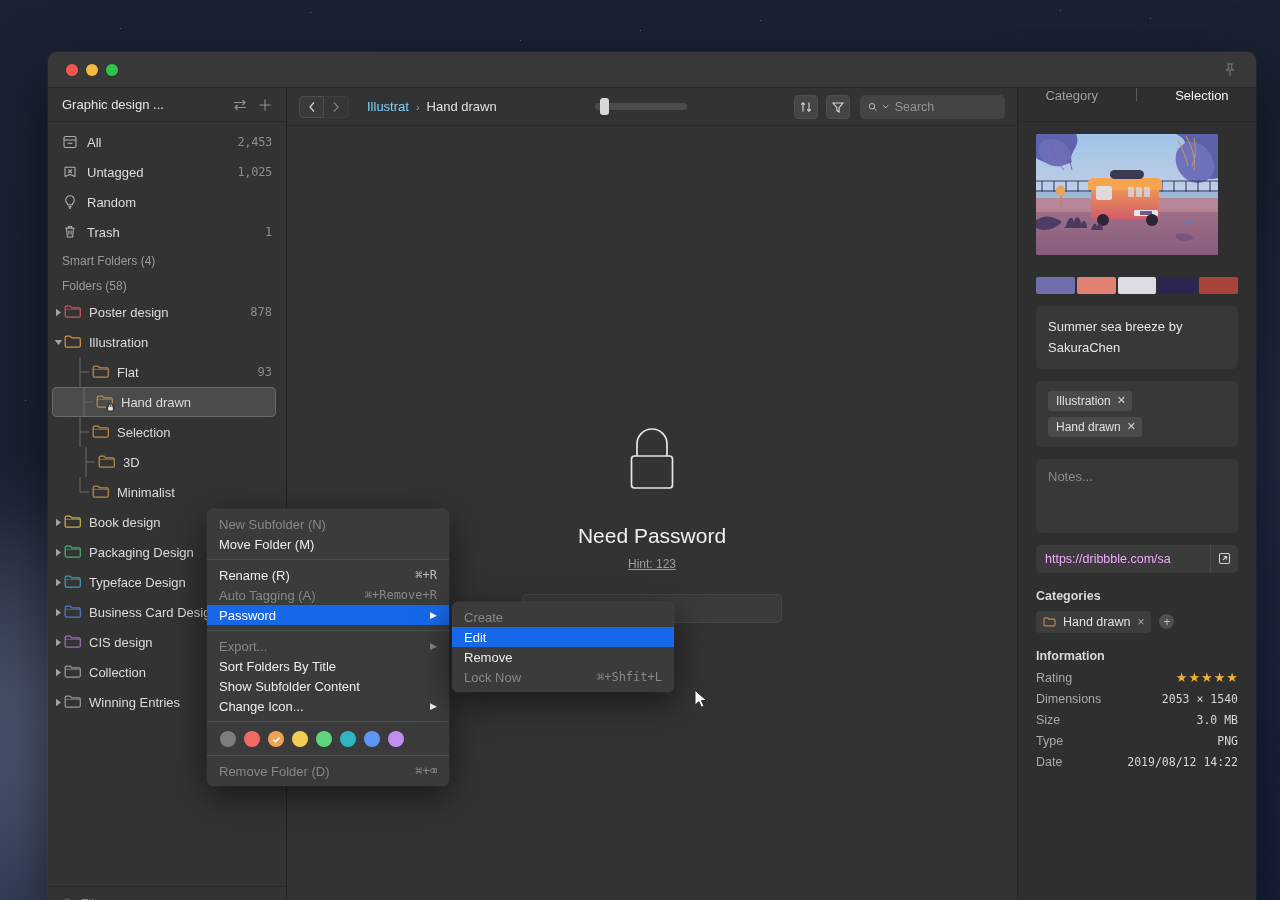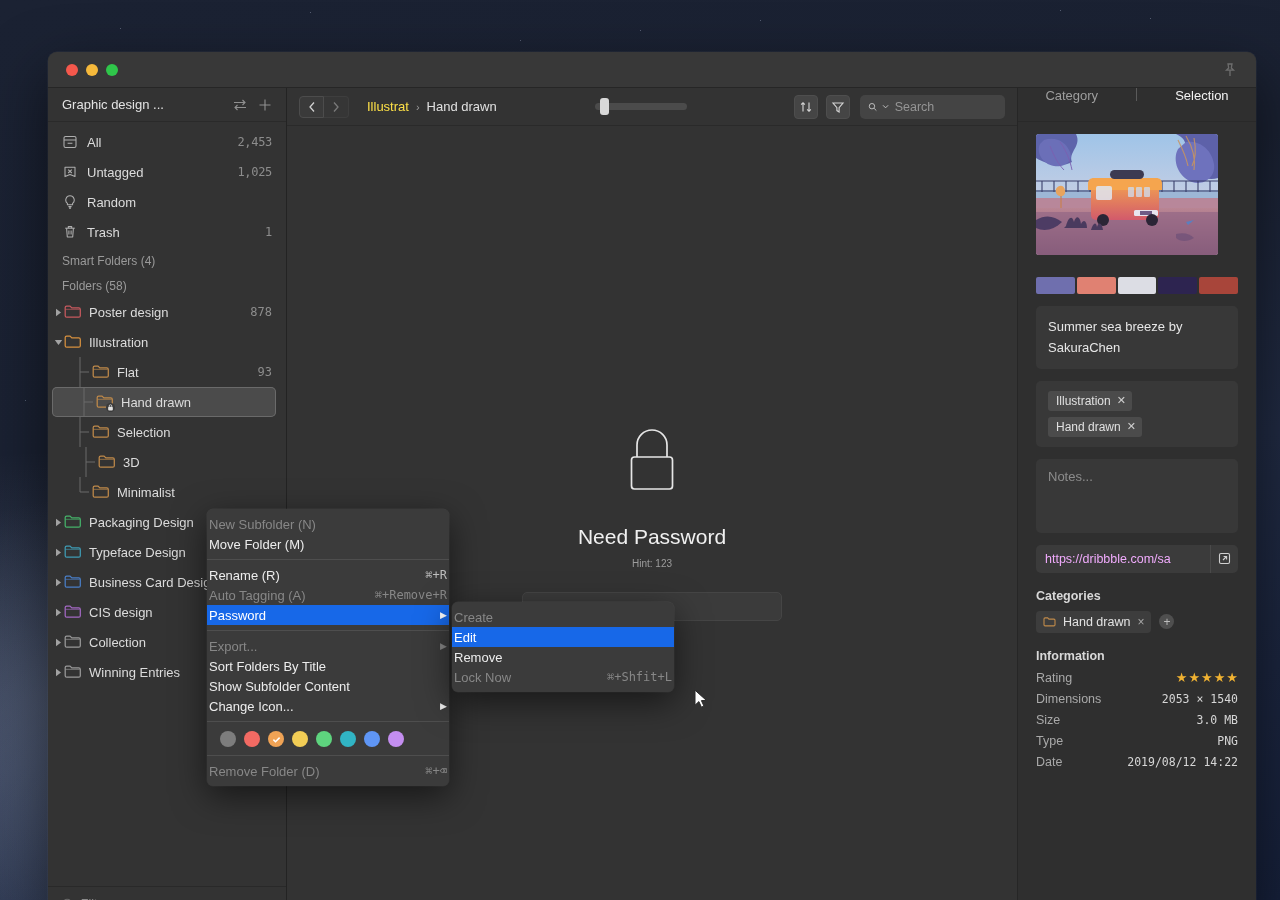--- a/index.html
+++ b/index.html
@@ -89,39 +89,39 @@
     height:38px; flex:0 0 38px; display:flex; align-items:center;
     padding:0 12px; border-bottom:1px solid #2a2a2a; background:#333;
   }
   .navbtn {
     width:25px; height:22px; border:1px solid #4c4c4c; background:#3a3a3a;
     display:flex; align-items:center; justify-content:center; border-radius:4px;
   }
   .navbtn.first { border-radius:4px 0 0 4px; }
   .navbtn.second { border-radius:0 4px 4px 0; border-left:none; opacity:.45; }
   #crumb { display:flex; align-items:center; margin-left:18px; font-size:13px; color:#e0e0e0; }
-  #crumb .cr1 { color:#fde047; max-width:52px; overflow:hidden; white-space:nowrap; display:inline-block; }
+  #crumb .cr1 { color:#7dd3fc; max-width:52px; overflow:hidden; white-space:nowrap; display:inline-block; }
   #crumb .sep { margin:0 7px; color:#9a9a9a; font-size:11px; }
   #zoomslider { margin-left:auto; margin-right:auto; width:92px; height:7px; background:#4b4b4b; border-radius:4px; position:relative; }
   #zoomknob { position:absolute; left:5px; top:-5px; width:9px; height:17px; background:#d8d8d8; border-radius:3px; }
   .tbtn { width:24px; height:24px; border:1px solid #4e4e4e; background:#454545; border-radius:4px;
           display:flex; align-items:center; justify-content:center; margin-left:8px; }
   #searchbox {
     margin-left:10px; width:145px; height:24px; background:#444444; border-radius:5px;
     display:flex; align-items:center; padding:0 8px;
   }
   #searchbox input { background:transparent; border:none; outline:none; color:#ddd;
     font-size:12.5px; width:100%; font-family:"Liberation Sans", sans-serif; }
   #searchbox input::placeholder { color:#959595; }
 
   #stage { flex:1; background:#333333; display:flex; flex-direction:column;
            align-items:center; justify-content:center; position:relative; }
   #lockicon { margin-bottom:22px; }
   #need-pw { font-size:21px; color:#f0f0f0; font-weight:400; }
-  #pw-hint { font-size:10px; color:#9d9d9d; margin-top:9px; }
+  #pw-hint { font-size:12px; color:#9d9d9d; margin-top:9px;text-decoration:underline; }
   #pw-field { margin-top:23px; width:260px; height:29px; background:#3b3b3b; border-radius:5px;
               border:1px solid #454545; }
 
   
   #rightpanel { width:239px; flex:0 0 239px; background:#2f2f2f; border-left:1px solid #262626;
                 display:flex; flex-direction:column; }
   #rp-tabs { height:34px; flex:0 0 34px; display:flex; align-items:flex-start; justify-content:center;
              border-bottom:1px solid #292929; gap:16px; }
   .rp-tab { font-size:13px; color:#9e9e9e; padding:0 22px; }
   .rp-tab.active { color:#f2f2f2; }
@@ -159,21 +159,21 @@
   .stars-v { display:flex; gap:1px; }
   .stars-v span { color:#f0b232; font-size:13px; line-height:1; }
 
   
   #ctxmenu {
     position:absolute; left:159px; top:421px; width:242px;
     background:#3b3b3b; border-radius:6px; padding:5px 0;
     box-shadow:0 10px 34px rgba(0,0,0,.55), 0 0 0 .5px rgba(255,255,255,.09);
     font-size:13px; z-index:40;
   }
-  .mi { height:20px; display:flex; align-items:center; padding:0 2px; color:#ededed; white-space:nowrap; }
+  .mi { height:20px; display:flex; align-items:center; padding:0 12px; color:#ededed; white-space:nowrap; }
   .mi.dim { color:#878787; }
   .mi.hl { background:#1768e8; color:#fff; }
   .mi .sc { margin-left:auto; color:#bdbdbd; font-size:12px; font-family:"DejaVu Sans Mono", monospace; }
   .mi.dim .sc { color:#878787; }
   .mi .arw { margin-left:auto; font-size:9px; }
   .msep { height:1px; background:#4e4e4e; margin:5px 0; }
   #dots { display:flex; gap:8px; padding:4px 13px 3px 13px; }
   .dot { width:16px; height:16px; border-radius:50%; display:flex; align-items:center;
          justify-content:center; color:#fff; font-size:10px; }
 
@@ -371,20 +371,33 @@
               <span style="width:14px;flex:0 0 14px;display:flex;align-items:center;justify-content:center">
                 <svg width="14" height="30" viewBox="0 0 14 30" stroke="#6a6a6a" stroke-width="1" fill="none">
                   <path d="M2 0v15h9"></path>
                 </svg>
               </span>
               <span class="fi"><svg width="17" height="15" viewBox="0 0 17 15" fill="none" stroke="#c08a4a" stroke-width="1.25" stroke-linejoin="round">
                   <path d="M1.2 3.6c0-.9.6-1.5 1.5-1.5h3.4l1.7 1.8h7c.9 0 1.5.6 1.5 1.5v6.3c0 .9-.6 1.5-1.5 1.5H2.7c-.9 0-1.5-.6-1.5-1.5z"></path>
                   <path d="M1.2 5.4h14.6" opacity=".55"></path>
                 </svg></span>
               <span class="lbl">Minimalist</span>
+              <span class="cnt"></span>
+            </div>
+            <div class="f-row" style="padding-left: 4px;">
+              <span class="tw">
+                <svg width="7" height="9" viewBox="0 0 7 9" fill="#cfcfcf">
+                  <path d="M1 .8 6 4.5 1 8.2z"></path>
+                </svg>
+              </span>
+              <span class="fi"><svg width="17" height="15" viewBox="0 0 17 15" fill="none" stroke="#cdae42" stroke-width="1.25" stroke-linejoin="round">
+                  <path d="M1.2 3.6c0-.9.6-1.5 1.5-1.5h3.4l1.7 1.8h7c.9 0 1.5.6 1.5 1.5v6.3c0 .9-.6 1.5-1.5 1.5H2.7c-.9 0-1.5-.6-1.5-1.5z"></path>
+                  <path d="M1.2 5.4h14.6" opacity=".55"></path>
+                </svg></span>
+              <span class="lbl">Book design</span>
               <span class="cnt"></span>
             </div>
             <div class="f-row" style="padding-left: 4px;">
               <span class="tw">
                 <svg width="7" height="9" viewBox="0 0 7 9" fill="#cfcfcf">
                   <path d="M1 .8 6 4.5 1 8.2z"></path>
                 </svg>
               </span>
               <span class="fi"><svg width="17" height="15" viewBox="0 0 17 15" fill="none" stroke="#46b36a" stroke-width="1.25" stroke-linejoin="round">
                   <path d="M1.2 3.6c0-.9.6-1.5 1.5-1.5h3.4l1.7 1.8h7c.9 0 1.5.6 1.5 1.5v6.3c0 .9-.6 1.5-1.5 1.5H2.7c-.9 0-1.5-.6-1.5-1.5z"></path>

